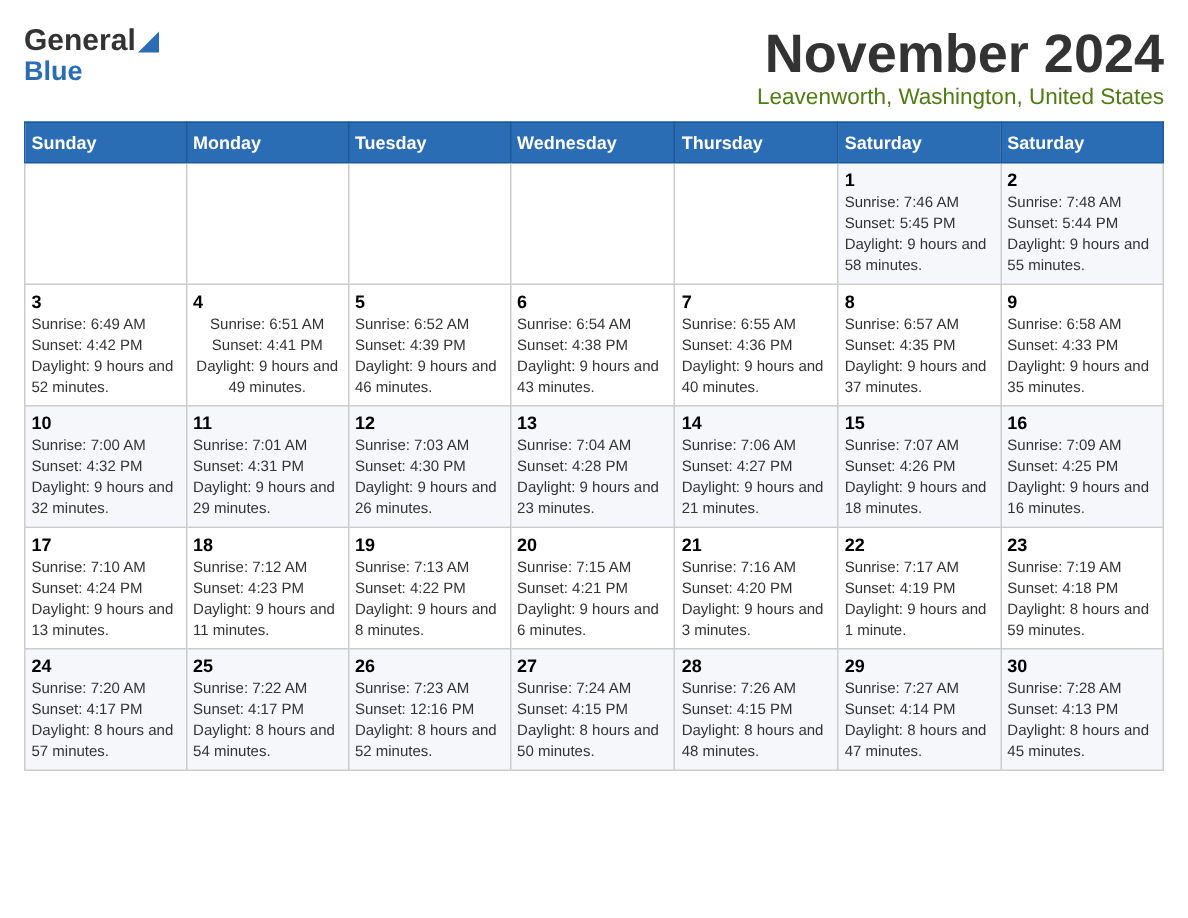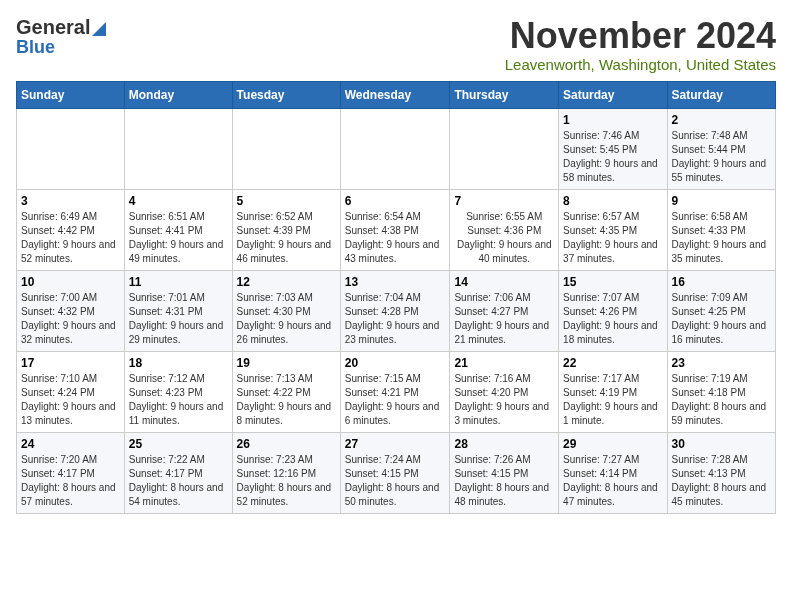--- a/index.html
+++ b/index.html
@@ -147,39 +147,39 @@
       </tr>
       <tr>
         <td>
           <span class="day-num">3</span>
           <div class="day-info" style="white-space: pre-line;">Sunrise: 6:49 AM
 Sunset: 4:42 PM
 Daylight: 9 hours and 52 minutes.</div>
         </td>
         <td>
           <span class="day-num">4</span>
-          <div class="day-info" style="white-space: pre-line;">Sunrise: 6:51 AM
+          <div class="day-info" style="white-space: pre-line; text-align: center;">Sunrise: 6:51 AM
 Sunset: 4:41 PM
 Daylight: 9 hours and 49 minutes.</div>
         </td>
         <td>
           <span class="day-num">5</span>
           <div class="day-info" style="white-space: pre-line;">Sunrise: 6:52 AM
 Sunset: 4:39 PM
 Daylight: 9 hours and 46 minutes.</div>
         </td>
         <td>
           <span class="day-num">6</span>
           <div class="day-info" style="white-space: pre-line;">Sunrise: 6:54 AM
 Sunset: 4:38 PM
 Daylight: 9 hours and 43 minutes.</div>
         </td>
         <td>
           <span class="day-num">7</span>
-          <div class="day-info" style="white-space: pre-line; text-align: center;">Sunrise: 6:55 AM
+          <div class="day-info" style="white-space: pre-line;">Sunrise: 6:55 AM
 Sunset: 4:36 PM
 Daylight: 9 hours and 40 minutes.</div>
         </td>
         <td>
           <span class="day-num">8</span>
           <div class="day-info" style="white-space: pre-line;">Sunrise: 6:57 AM
 Sunset: 4:35 PM
 Daylight: 9 hours and 37 minutes.</div>
         </td>
         <td>

